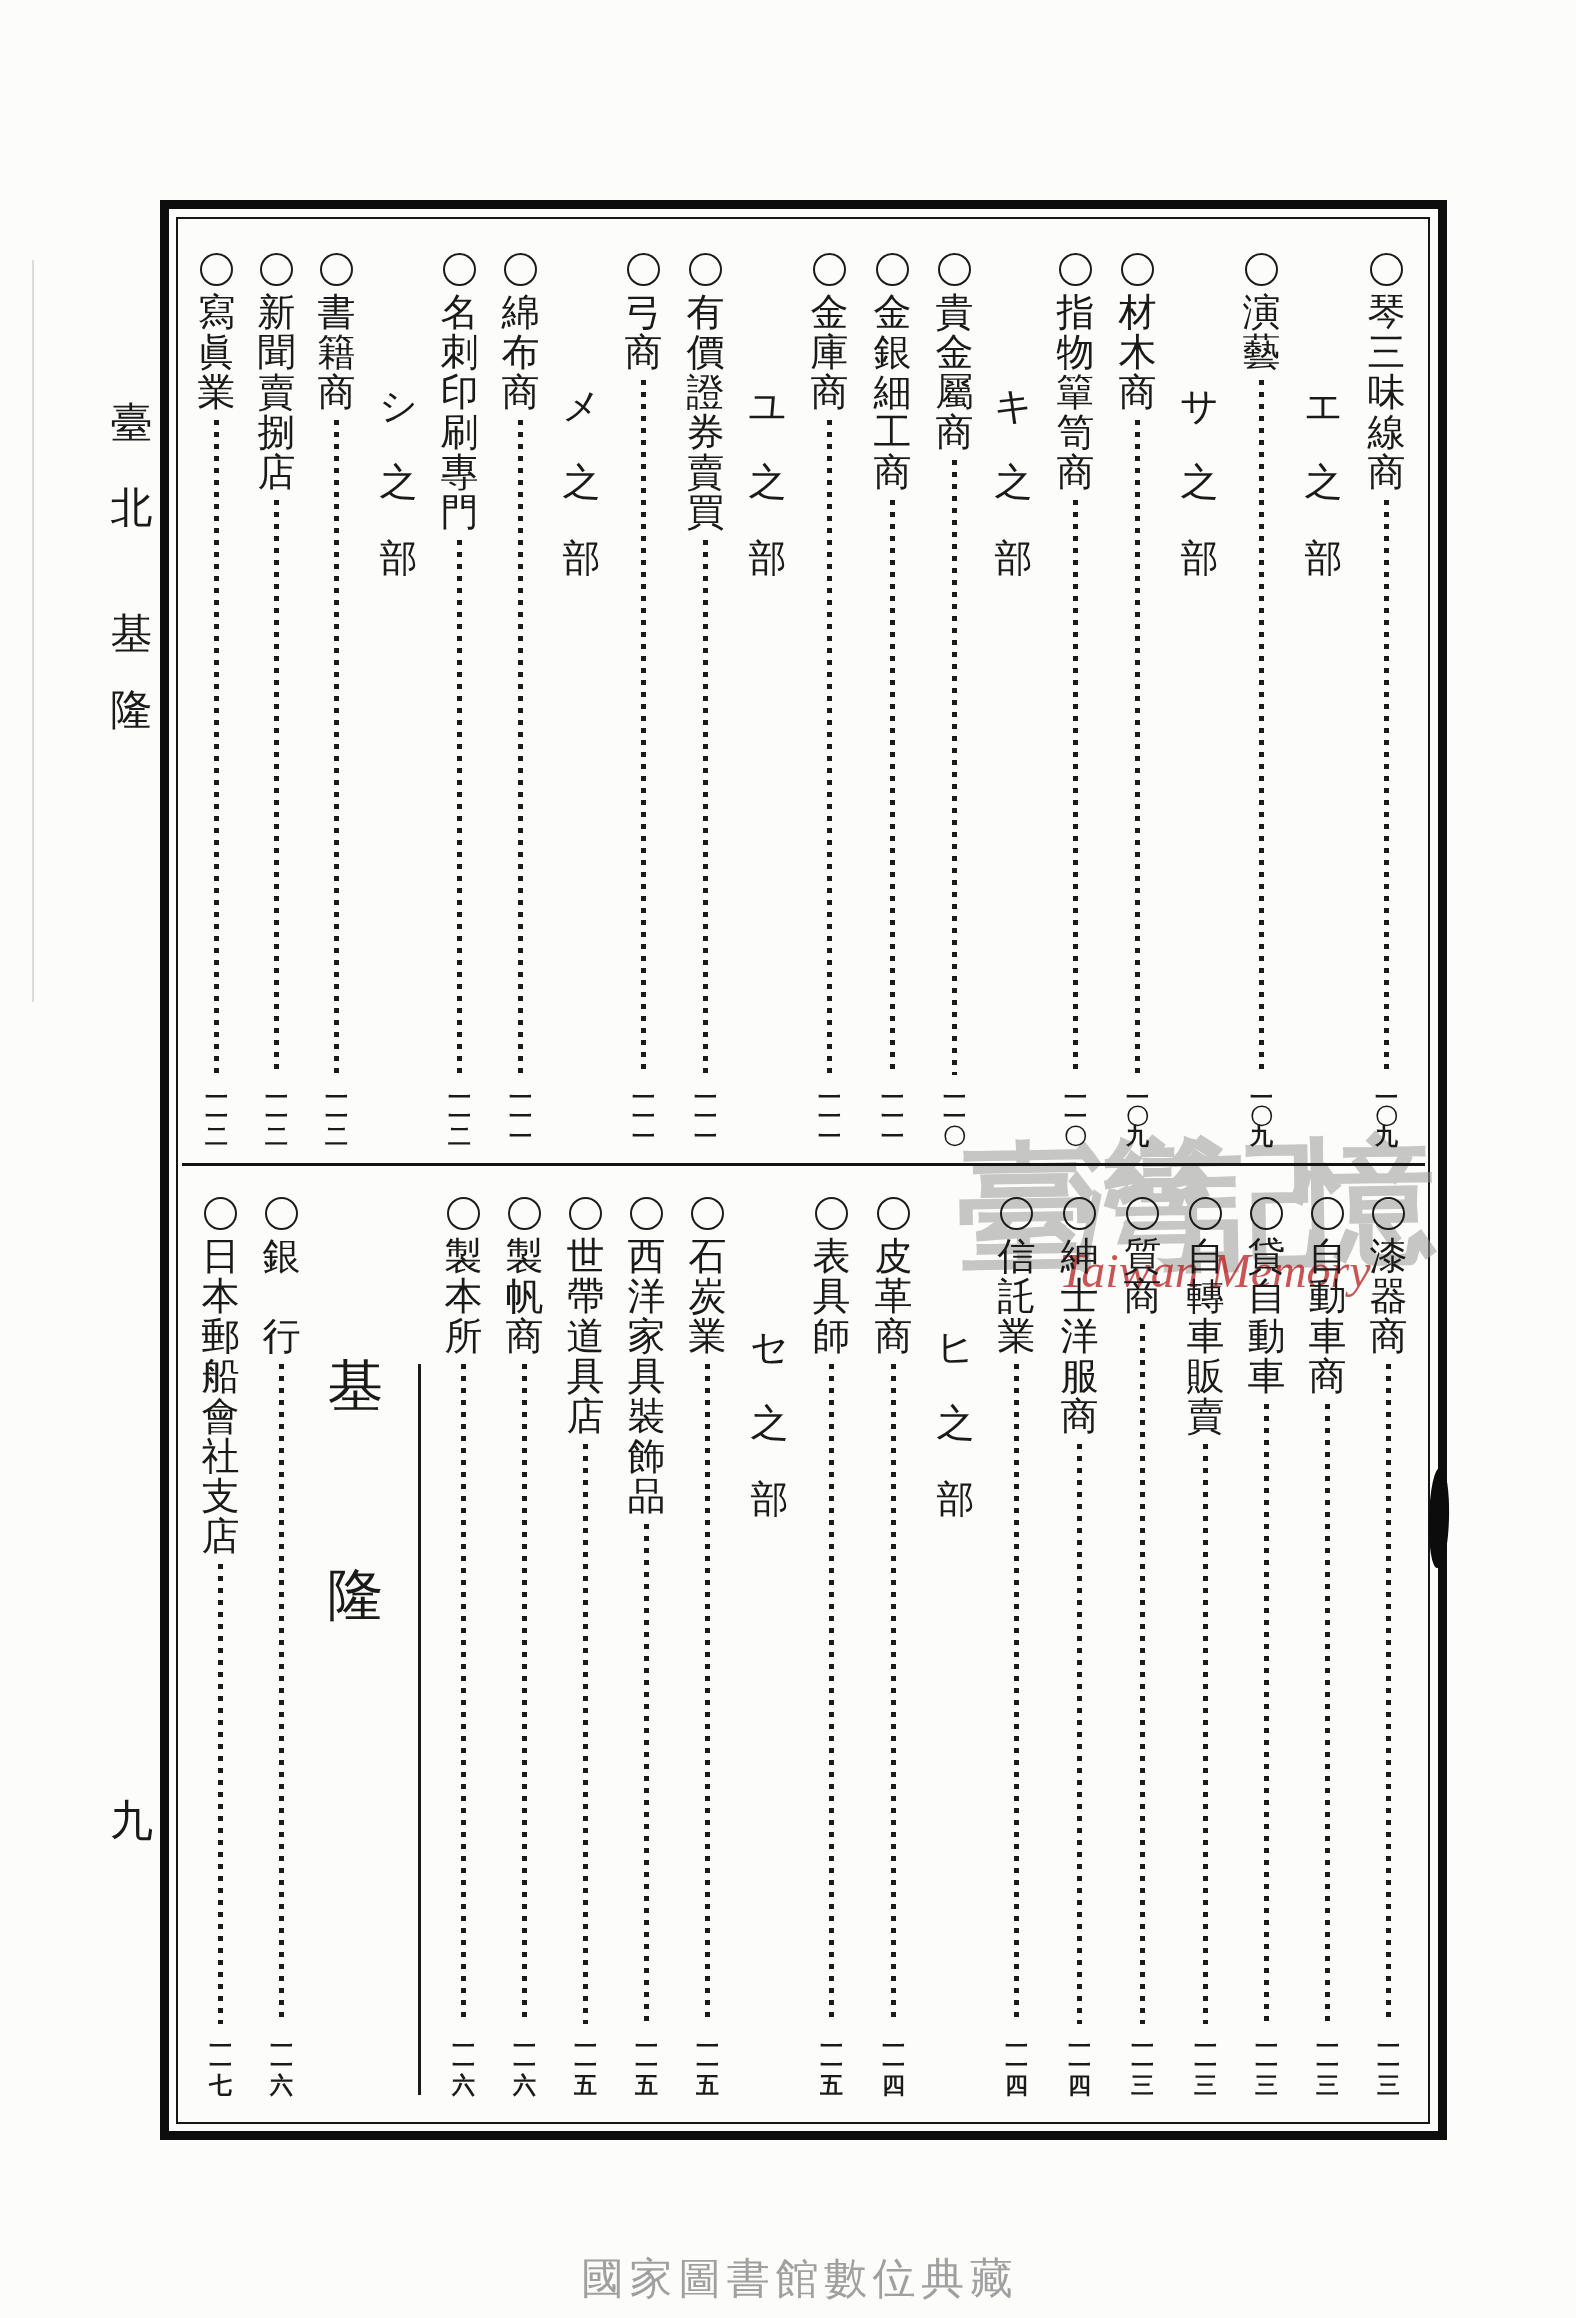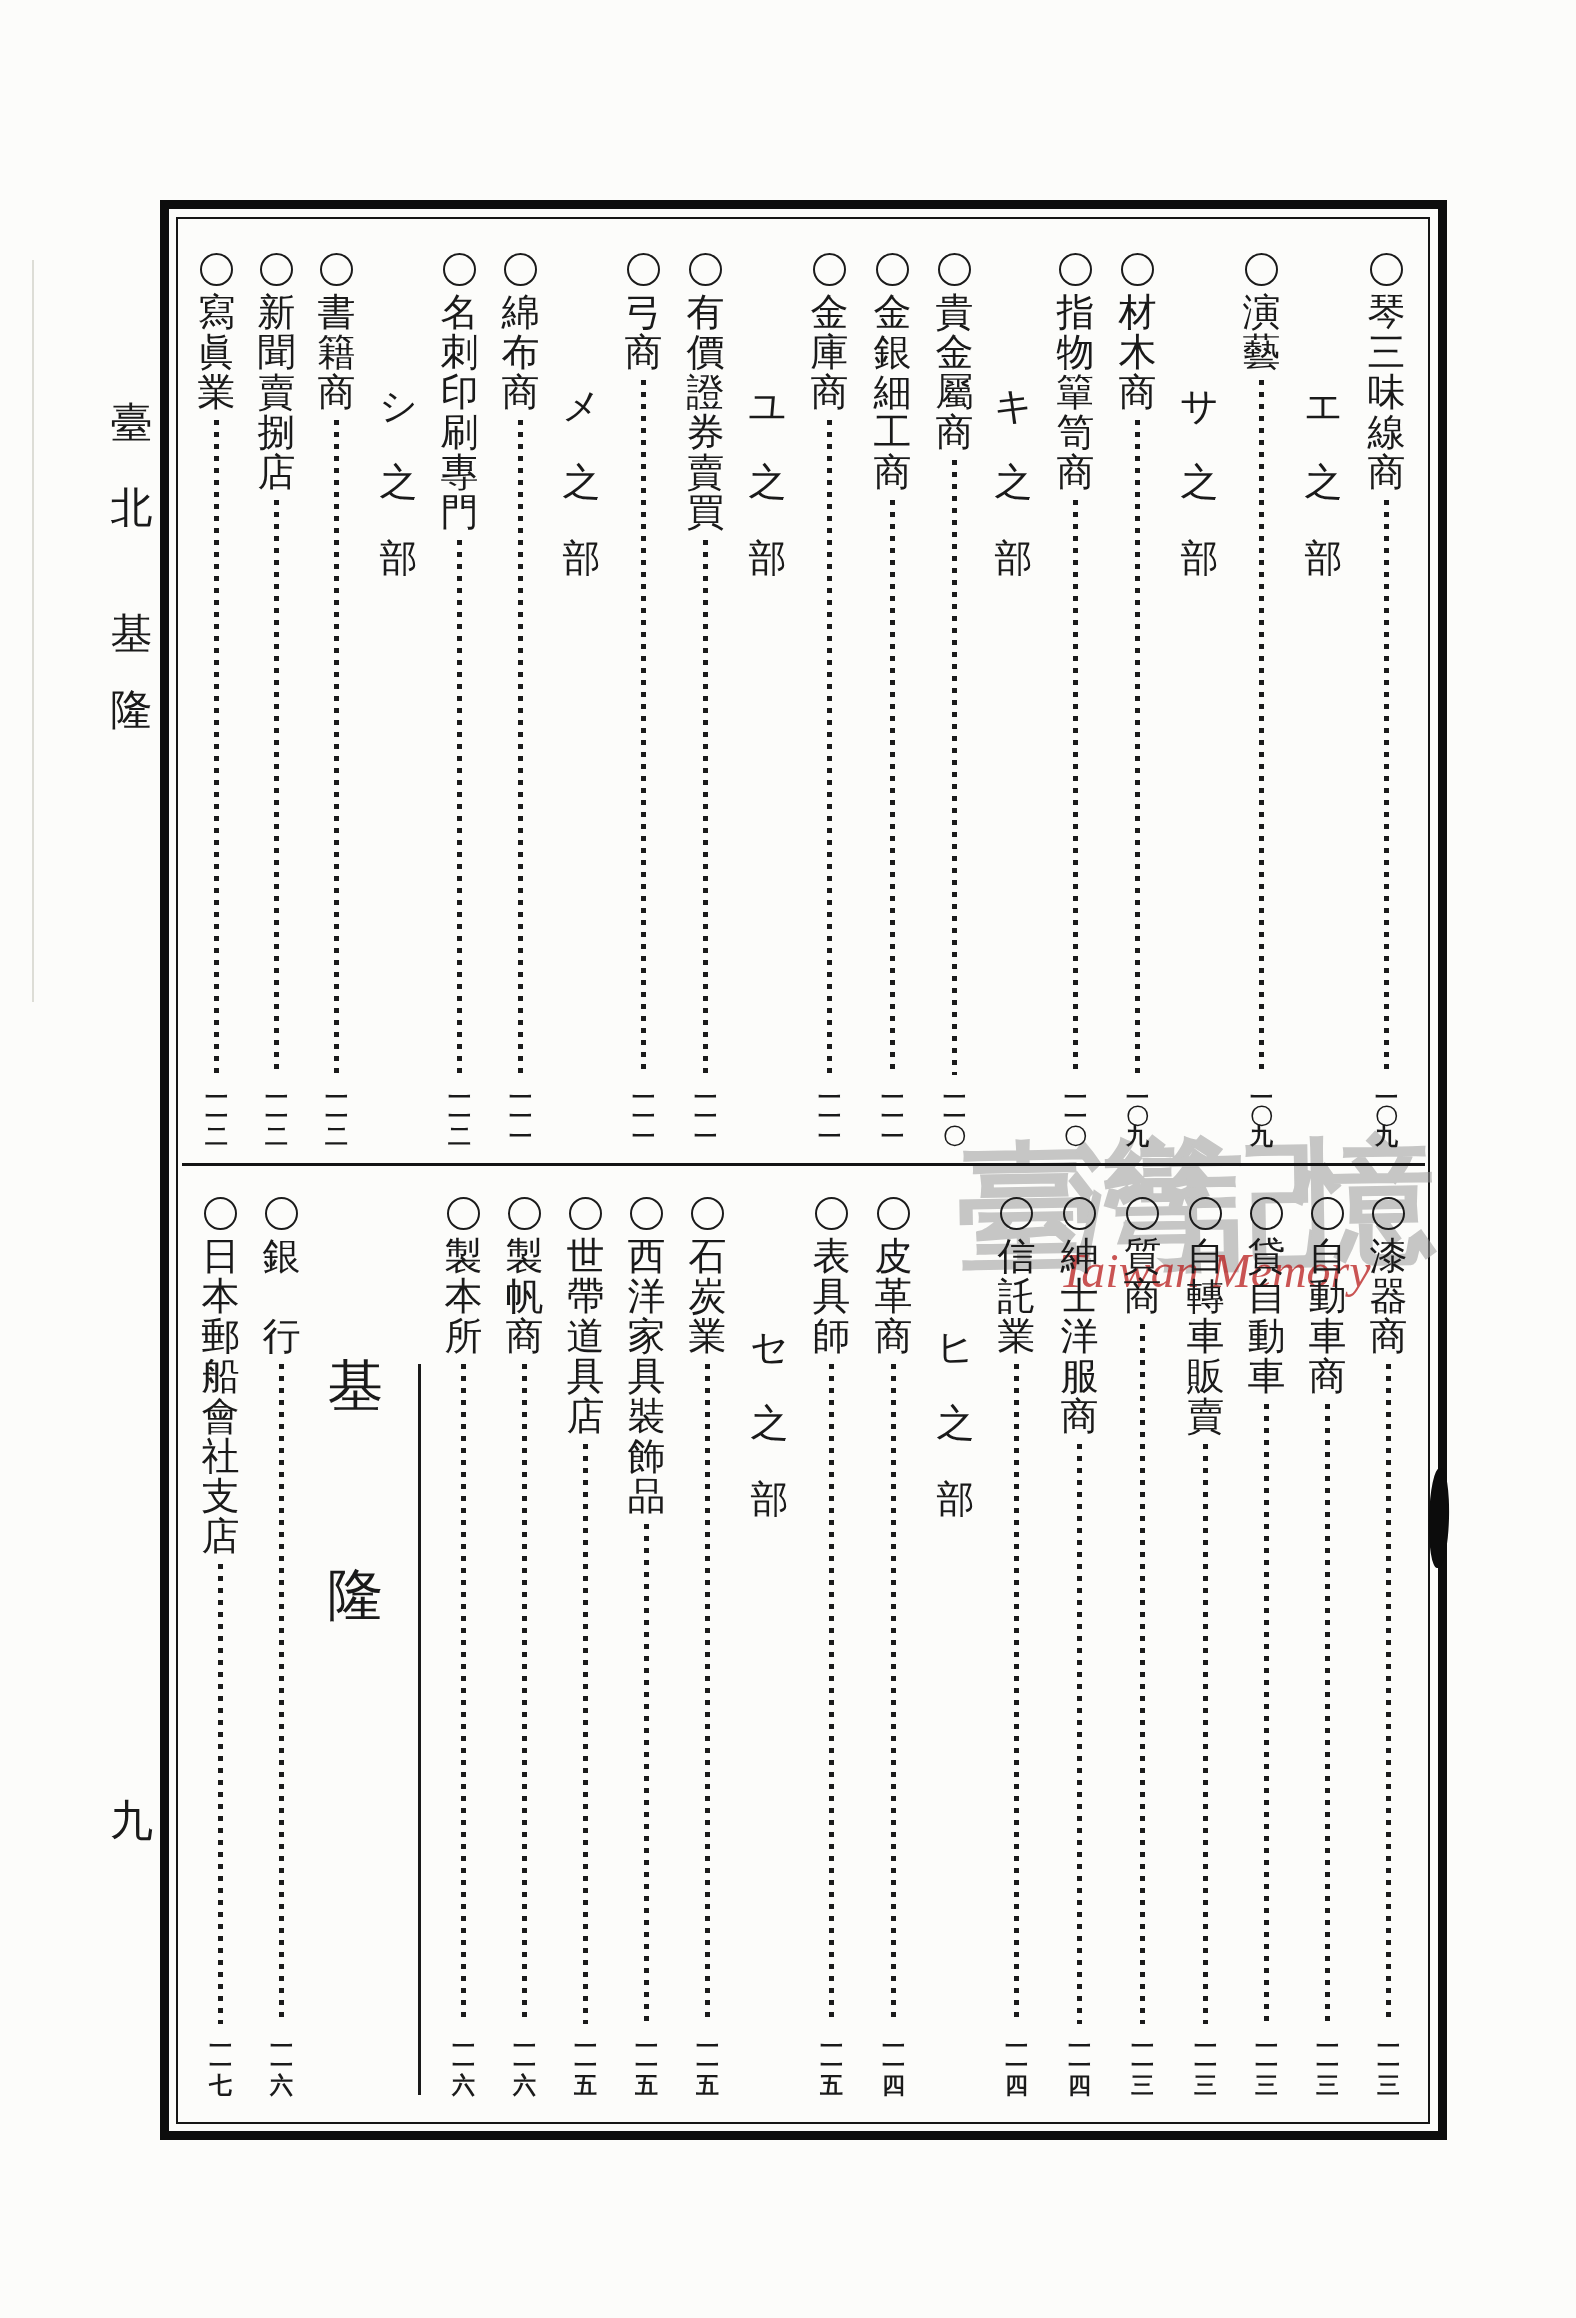--- a/index.html
+++ b/index.html
@@ -577,14 +577,15 @@
         </div>
         <div class="leader"></div>
         <div class="num">
           <span class="ch">一</span>
           <span class="ch">一</span>
           <span class="ch">七</span>
         </div>
       </div>
     </div>
 
+  <div class="footer">國家圖書館數位典藏</div>
 </div>
 
 
 </body></html>

